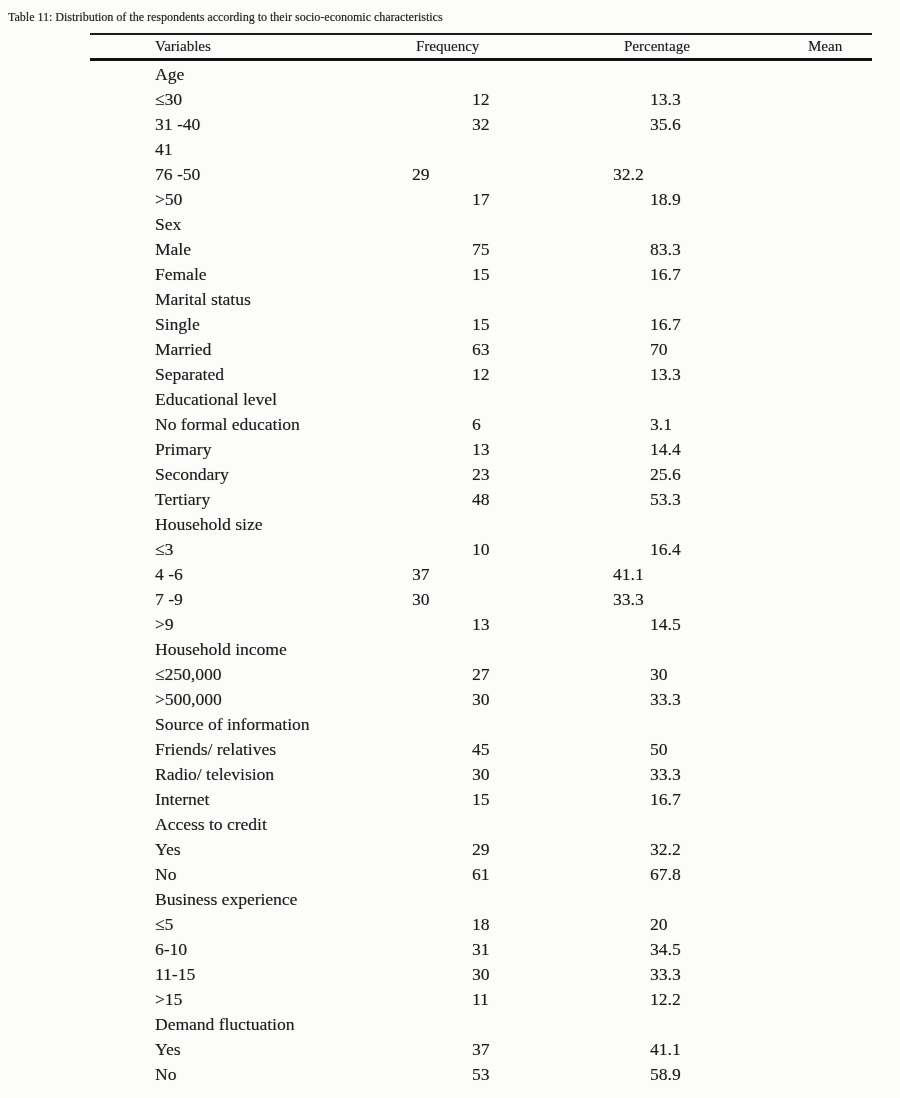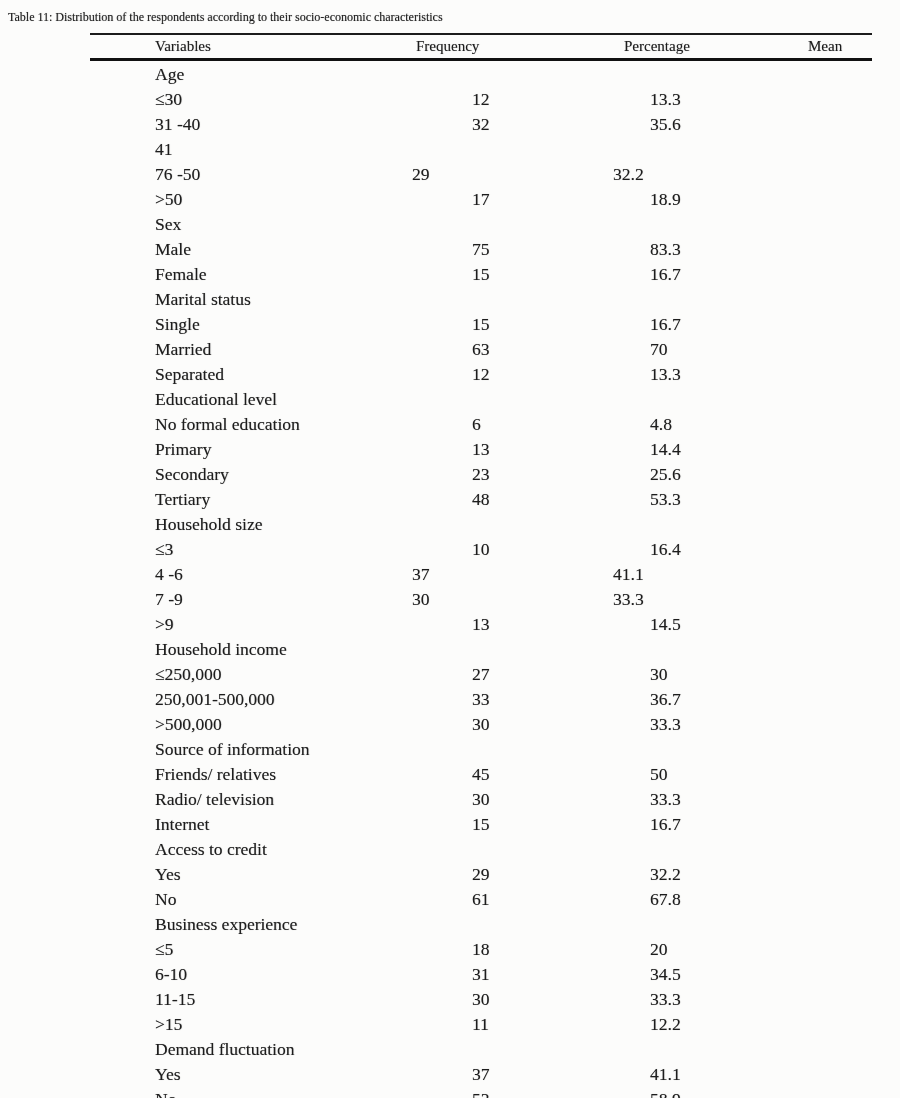--- a/index.html
+++ b/index.html
@@ -117,21 +117,21 @@
         <span class="cell label">Separated</span>
         <span class="cell freq">12</span>
         <span class="cell pct">13.3</span>
       </div>
       <div class="row">
         <span class="cell label bold">Educational level</span>
       </div>
       <div class="row">
         <span class="cell label">No formal education</span>
         <span class="cell freq">6</span>
-        <span class="cell pct">4.8</span>
+        <span class="cell pct">3.1</span>
       </div>
       <div class="row">
         <span class="cell label">Primary</span>
         <span class="cell freq">13</span>
         <span class="cell pct">14.4</span>
       </div>
       <div class="row">
         <span class="cell label">Secondary</span>
         <span class="cell freq">23</span>
         <span class="cell pct">25.6</span>
@@ -166,25 +166,20 @@
       </div>
       <div class="row">
         <span class="cell label bold">Household income</span>
       </div>
       <div class="row">
         <span class="cell label">≤250,000</span>
         <span class="cell freq">27</span>
         <span class="cell pct">30</span>
       </div>
       <div class="row">
-        <span class="cell label">250,001-500,000</span>
-        <span class="cell freq">33</span>
-        <span class="cell pct">36.7</span>
-      </div>
-      <div class="row">
         <span class="cell label">&gt;500,000</span>
         <span class="cell freq">30</span>
         <span class="cell pct">33.3</span>
       </div>
       <div class="row">
         <span class="cell label bold">Source of information</span>
       </div>
       <div class="row">
         <span class="cell label">Friends/ relatives</span>
         <span class="cell freq">45</span>

